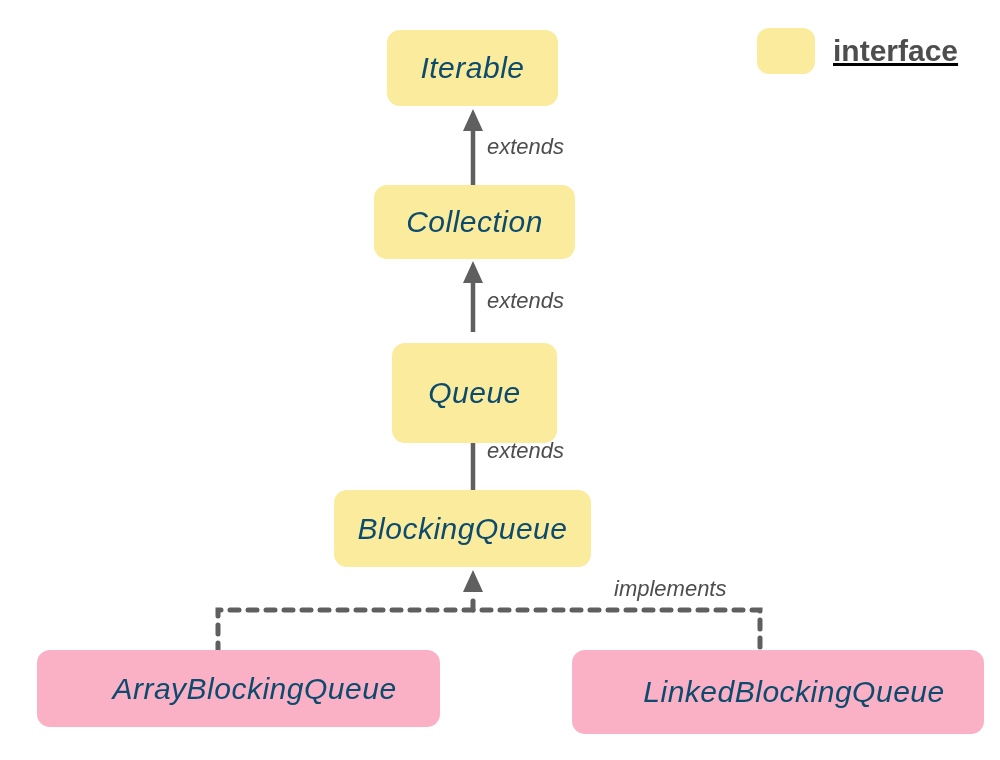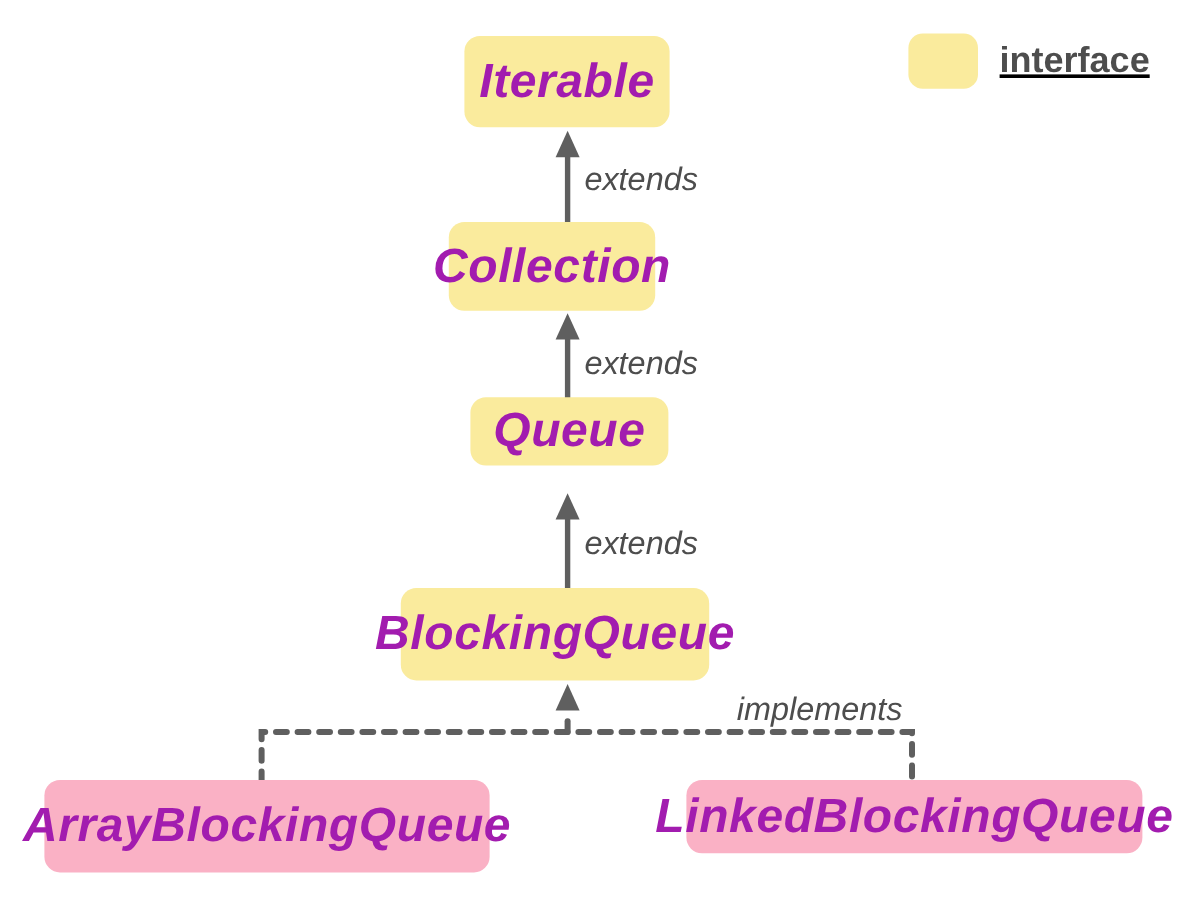--- a/index.html
+++ b/index.html
@@ -21,42 +21,42 @@
     top: 0;
     z-index: 0;
   }
   .node {
     position: absolute;
     z-index: 1;
     display: flex;
     align-items: center;
     justify-content: center;
     border-radius: 13px;
-    font-weight: 700;
+    font-weight: 400;
     font-style: italic;
-    font-size: 40px;
+    font-size: 30px;
     letter-spacing: 0.5px;
-    color: #a21caf;
+    color: #0c4a6e;
     white-space: nowrap;
   }
   .node.interface { background: #FAEB9D; }
-  .node.klass     { background: #FAB1C5; }
+  .node.klass     { background: #FAB1C5; padding-left: 32px; }
 
   #node-iterable            { left: 387px; top:  30px; width: 171px; height: 76px; }
-  #node-collection          { left: 374px; top: 185px; width: 172px; height: 74px; }
-  #node-queue               { left: 392px; top: 331px; width: 165px; height: 57px; }
+  #node-collection          { left: 374px; top: 185px; width: 201px; height: 74px; }
+  #node-queue               { left: 392px; top: 343px; width: 165px; height: 100px; }
   #node-blockingqueue       { left: 334px; top: 490px; width: 257px; height: 77px; }
   #node-arrayblockingqueue  { left:  37px; top: 650px; width: 371px; height: 77px; }
-  #node-linkedblockingqueue { left: 572px; top: 650px; width: 380px; height: 61px; }
+  #node-linkedblockingqueue { left: 572px; top: 650px; width: 380px; height: 84px; }
 
   .edge-label {
     position: absolute;
     z-index: 1;
     font-style: italic;
-    font-size: 27px;
+    font-size: 22px;
     color: #4D4D4D;
     white-space: nowrap;
   }
   #edge-label-extends-1 { left: 487px; top: 134px; }
   #edge-label-extends-2 { left: 487px; top: 288px; }
   #edge-label-extends-3 { left: 487px; top: 438px; }
   #edge-label-implements { left: 614px; top: 576px; }
 
   .legend {
     position: absolute;

